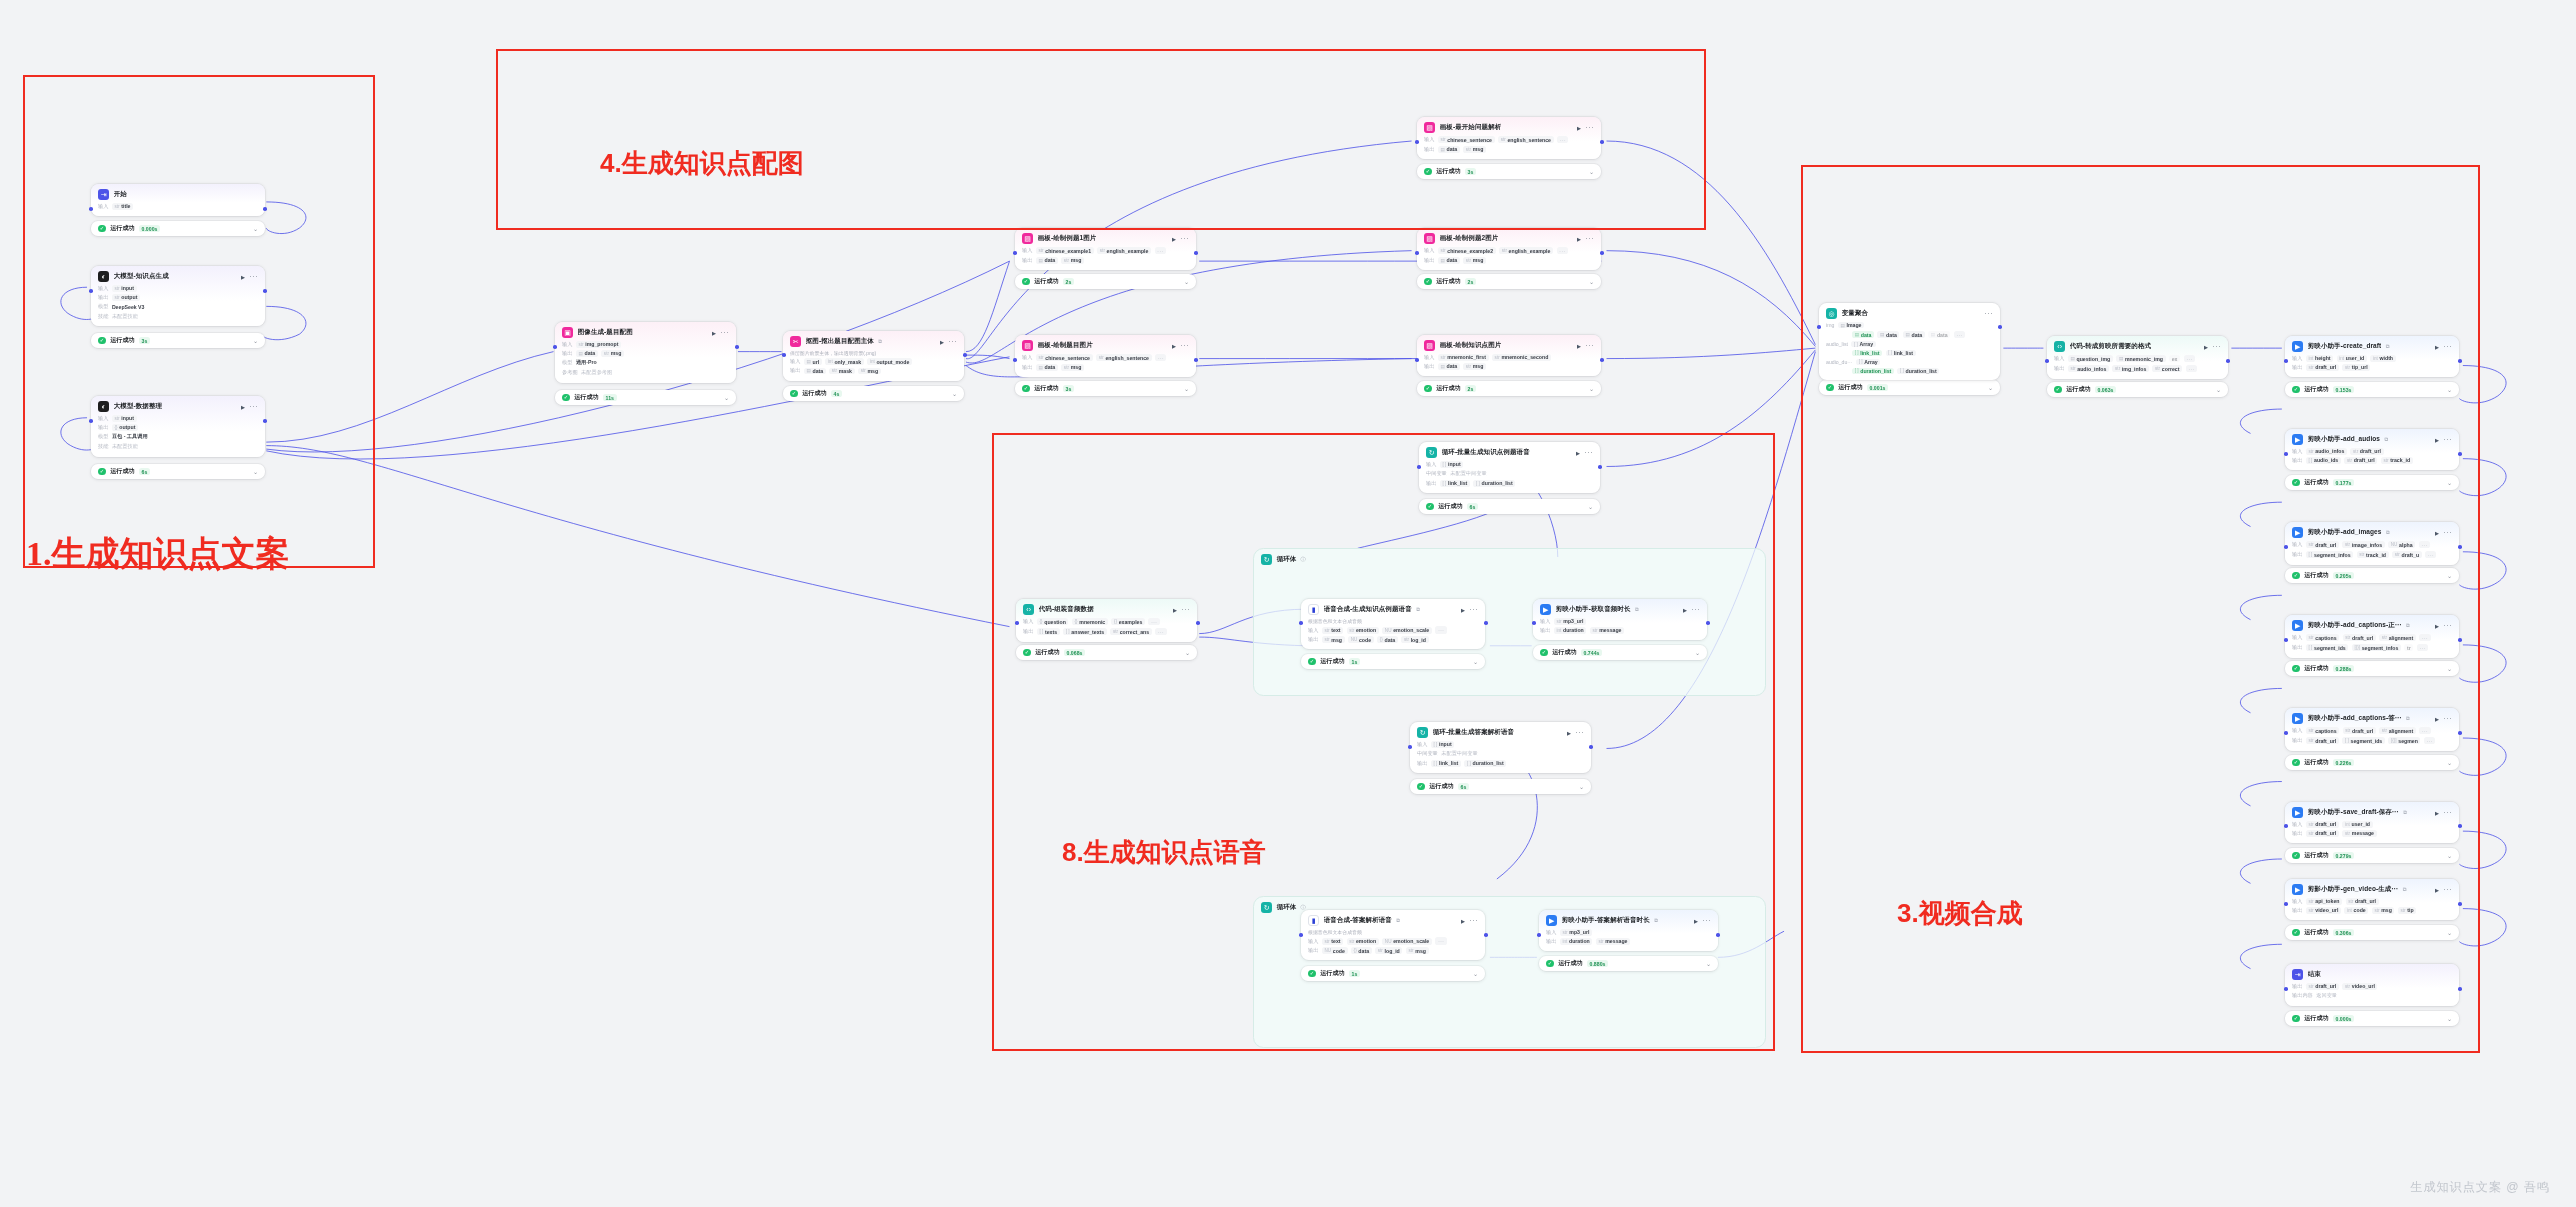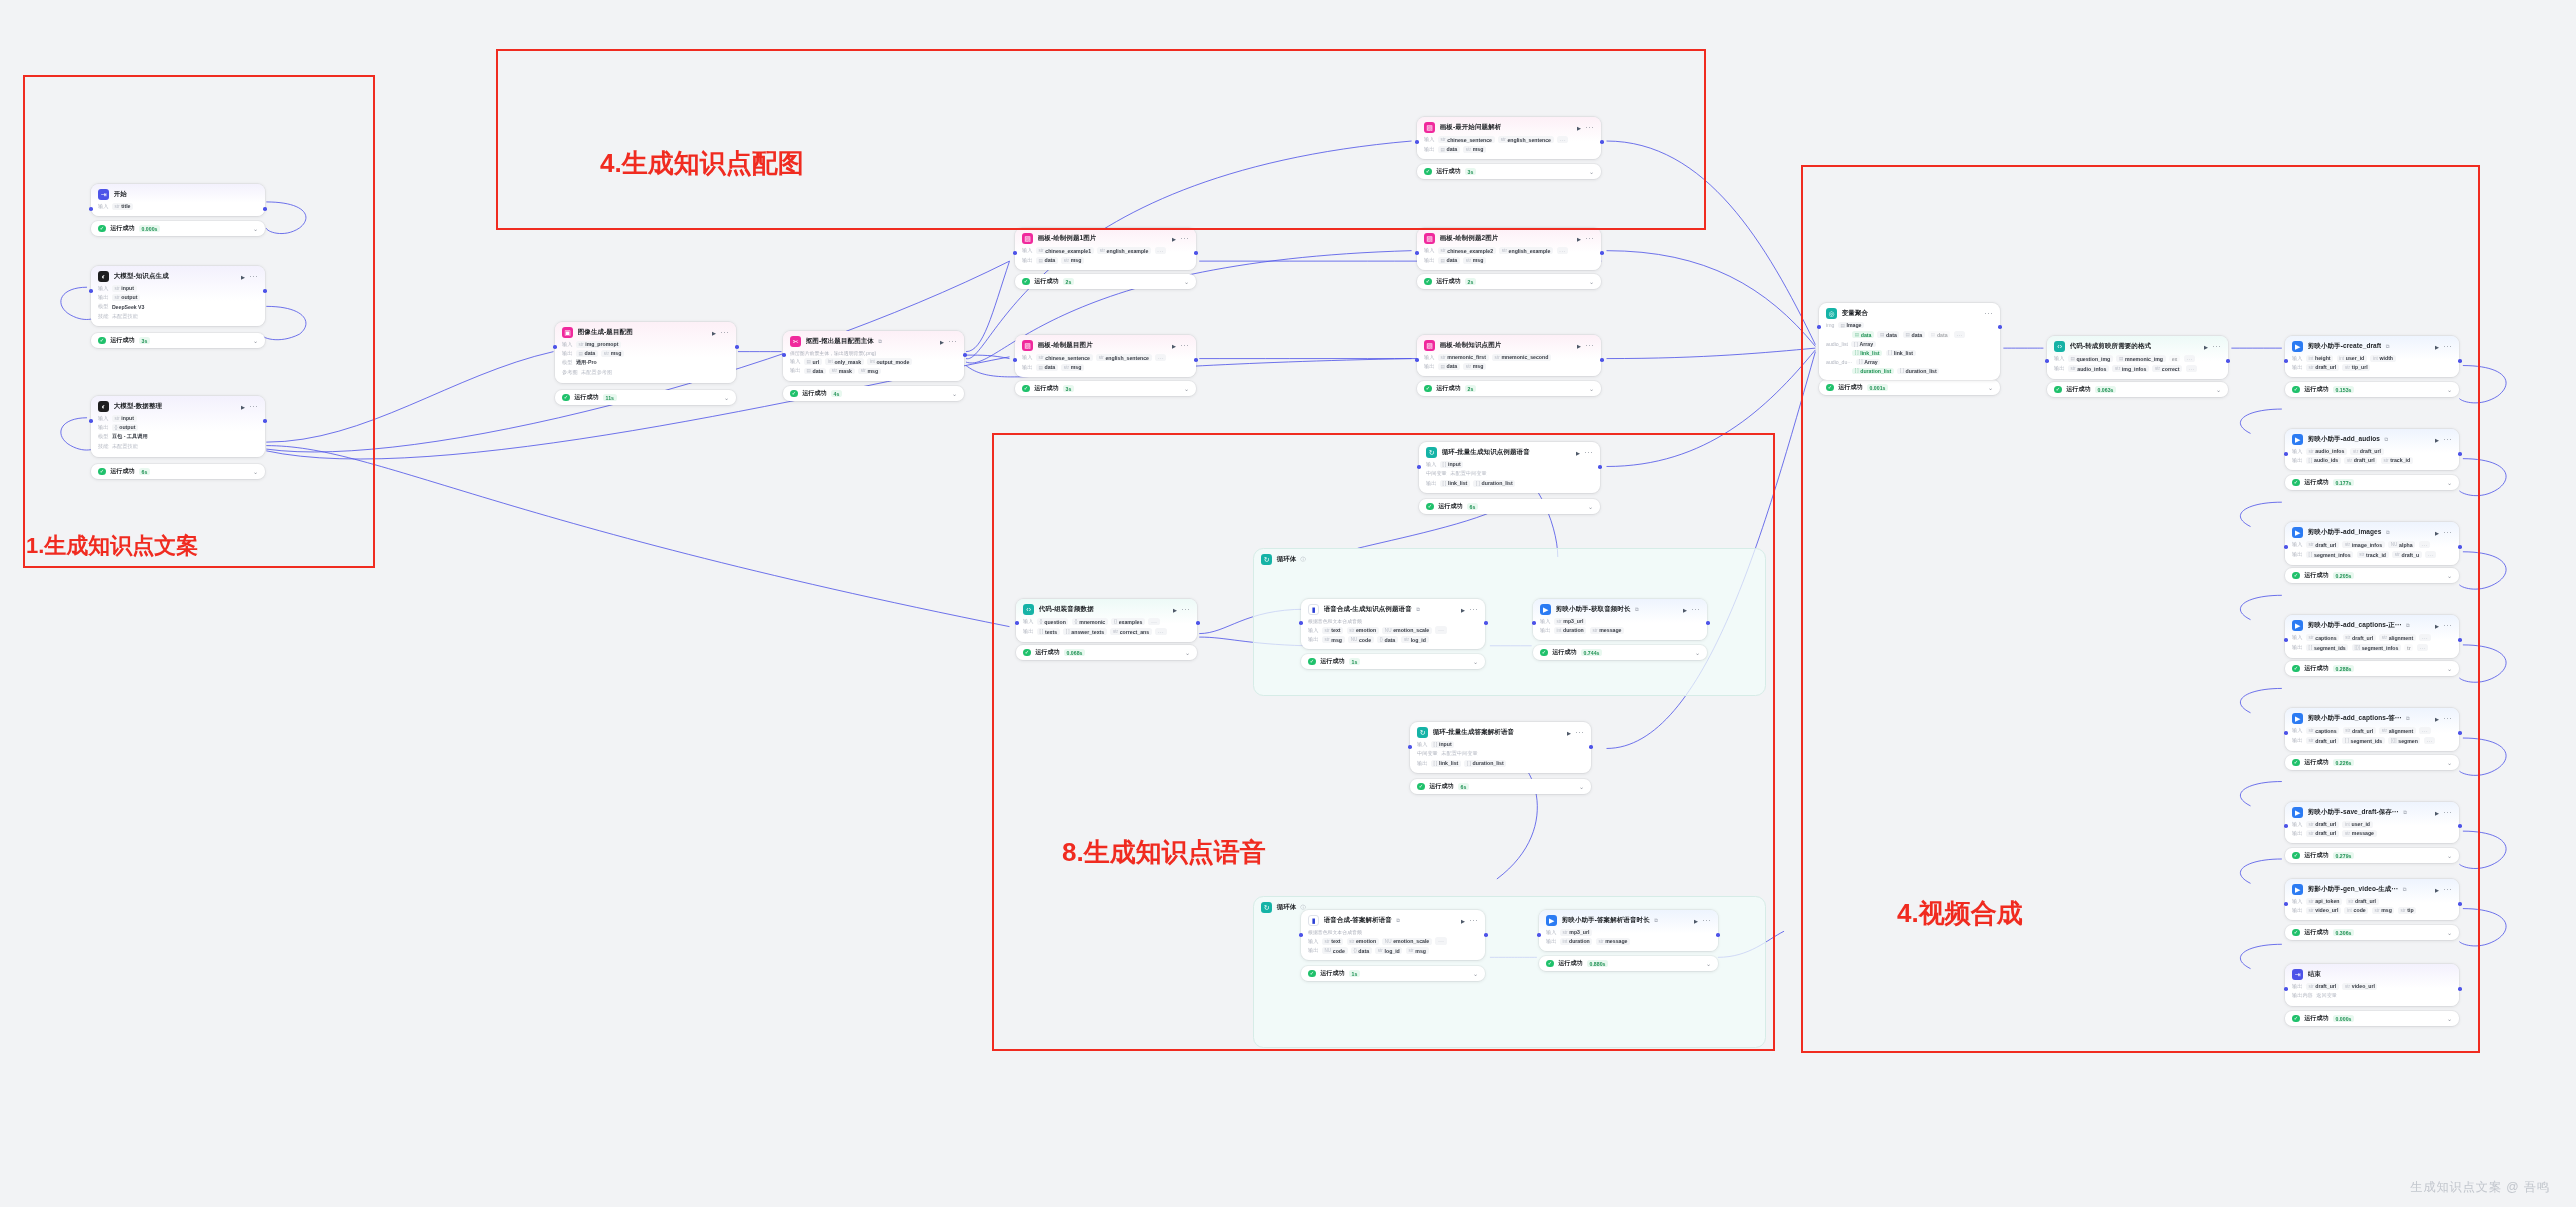--- a/index.html
+++ b/index.html
@@ -1363,24 +1363,24 @@
       <div class="port" style="left: 2284px; top: 987px;"></div>
       <div class="status" style="left: 2285px; top: 1011px; width: 174px;">
         <span class="st-ok">✓</span>
         <span class="st-tx">运行成功</span>
         <span class="st-ms">0.000s</span>
         <span class="st-ch">⌄</span>
       </div>
     </div>
   <div id="frame-layer">
       <div class="frame" style="left: 22.6px; top: 75px; width: 352px; height: 493px;"></div>
-      <div class="glabel" style="left: 26px; top: 531px; font-size: 22px;">1.生成知识点文案</div>
+      <div class="glabel" style="left: 26px; top: 531px; font-size: 34px; font-family: Liberation Serif, serif;">1.生成知识点文案</div>
       <div class="frame" style="left: 496px; top: 49px; width: 1210px; height: 181px;"></div>
       <div class="glabel" style="left: 600px; top: 146px; font-size: 26px;">4.生成知识点配图</div>
       <div class="frame" style="left: 992px; top: 433px; width: 783px; height: 618px;"></div>
       <div class="glabel" style="left: 1062px; top: 835px; font-size: 26px;">8.生成知识点语音</div>
       <div class="frame" style="left: 1801px; top: 165px; width: 679px; height: 888px;"></div>
-      <div class="glabel" style="left: 1897px; top: 896px; font-size: 26px;">4.视频合成</div>
+      <div class="glabel" style="left: 1897px; top: 896px; font-size: 26px;">3.视频合成</div>
     </div>
 
   <div class="watermark">生成知识点文案 @ 吾鸣</div>
 </div>
 
 
 </body></html>

